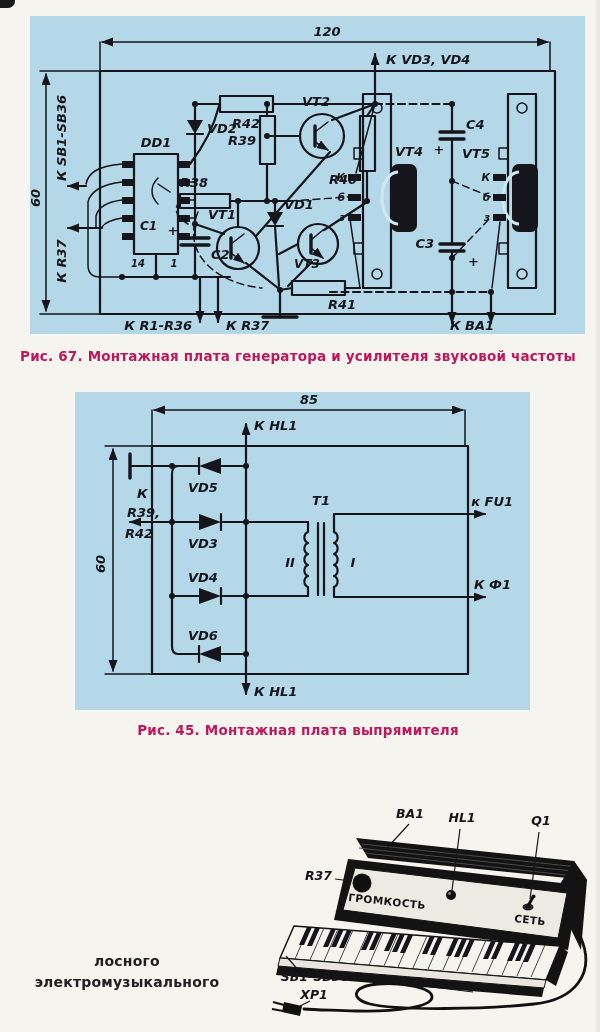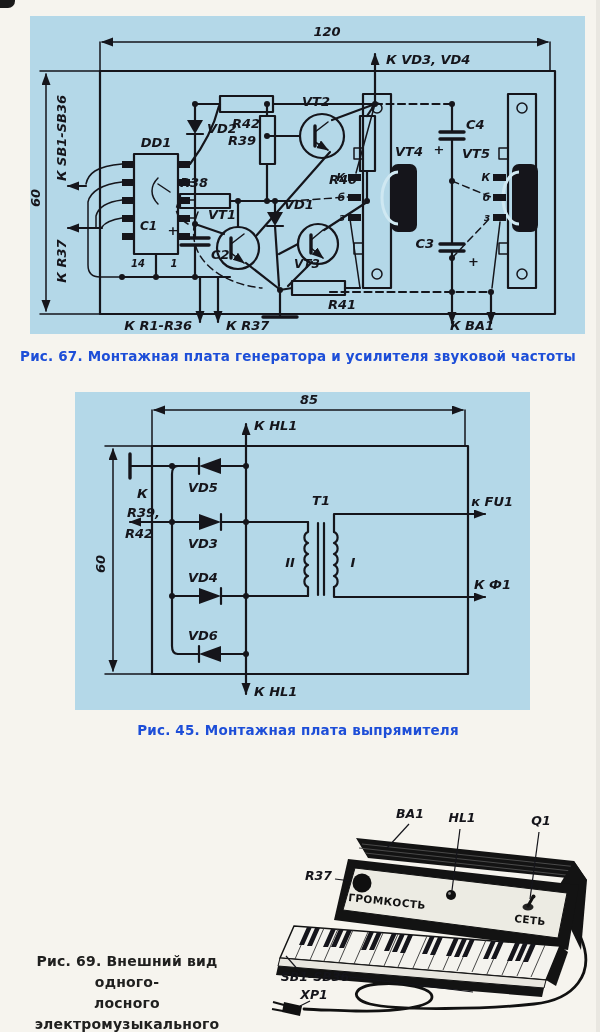--- a/index.html
+++ b/index.html
@@ -1,21 +1,21 @@
 <!DOCTYPE html>
 <html><head>
 <meta charset="utf-8">
 <style>
   html,body{margin:0;padding:0;background:#e9e7e1;}
   .page{position:relative;width:596px;height:1032px;background:#f6f4ee;overflow:hidden;
         font-family:"DejaVu Sans",sans-serif;}
   .scanmark{position:absolute;left:0;top:0;width:15px;height:8px;background:#1a1a1a;
             border-radius:0 0 7px 0;}
   .figsvg{position:absolute;display:block;}
-  .cap{position:absolute;left:0;width:100%;text-align:center;color:#1d4ed8;
+  .cap{position:absolute;left:0;width:100%;text-align:center;color:#be185d;
        font:bold 13.5px "DejaVu Sans",sans-serif;letter-spacing:.2px;}
   .cap69{position:absolute;left:8px;top:951px;width:238px;text-align:center;color:#20201f;
          font:bold 14px "DejaVu Sans",sans-serif;line-height:21px;letter-spacing:.2px;}
   
   .w{stroke:#15151b;stroke-width:2.2;fill:none;stroke-linecap:round;stroke-linejoin:round;}
   .t{stroke-width:1.5;}
   .th{stroke-width:3.4;}
   .dash{stroke-dasharray:7 4.5;}
   .blk{fill:#15151b;stroke:none;}
   .lbl{font:italic bold 13px "DejaVu Sans",sans-serif;fill:#15151b;}
@@ -445,17 +445,16 @@
 
     <text class="l69" x="172" y="20" text-anchor="middle">BA1</text>
     <text class="l69" x="224" y="24" text-anchor="middle">HL1</text>
     <text class="l69" x="303" y="27" text-anchor="middle">Q1</text>
     <text class="l69" x="94" y="82" text-anchor="end">R37</text>
     <text class="l69" x="77" y="183" text-anchor="middle">SB1-SB36</text>
     <text class="l69" x="76" y="201" text-anchor="middle">XP1</text>
   </svg>
 
   <div class="cap69">
-    <div>Рис. 69. Внешний вид одного-</div>
     <div>лосного электромузыкального</div>
 
   </div>
 </div>
 
 </body></html>

